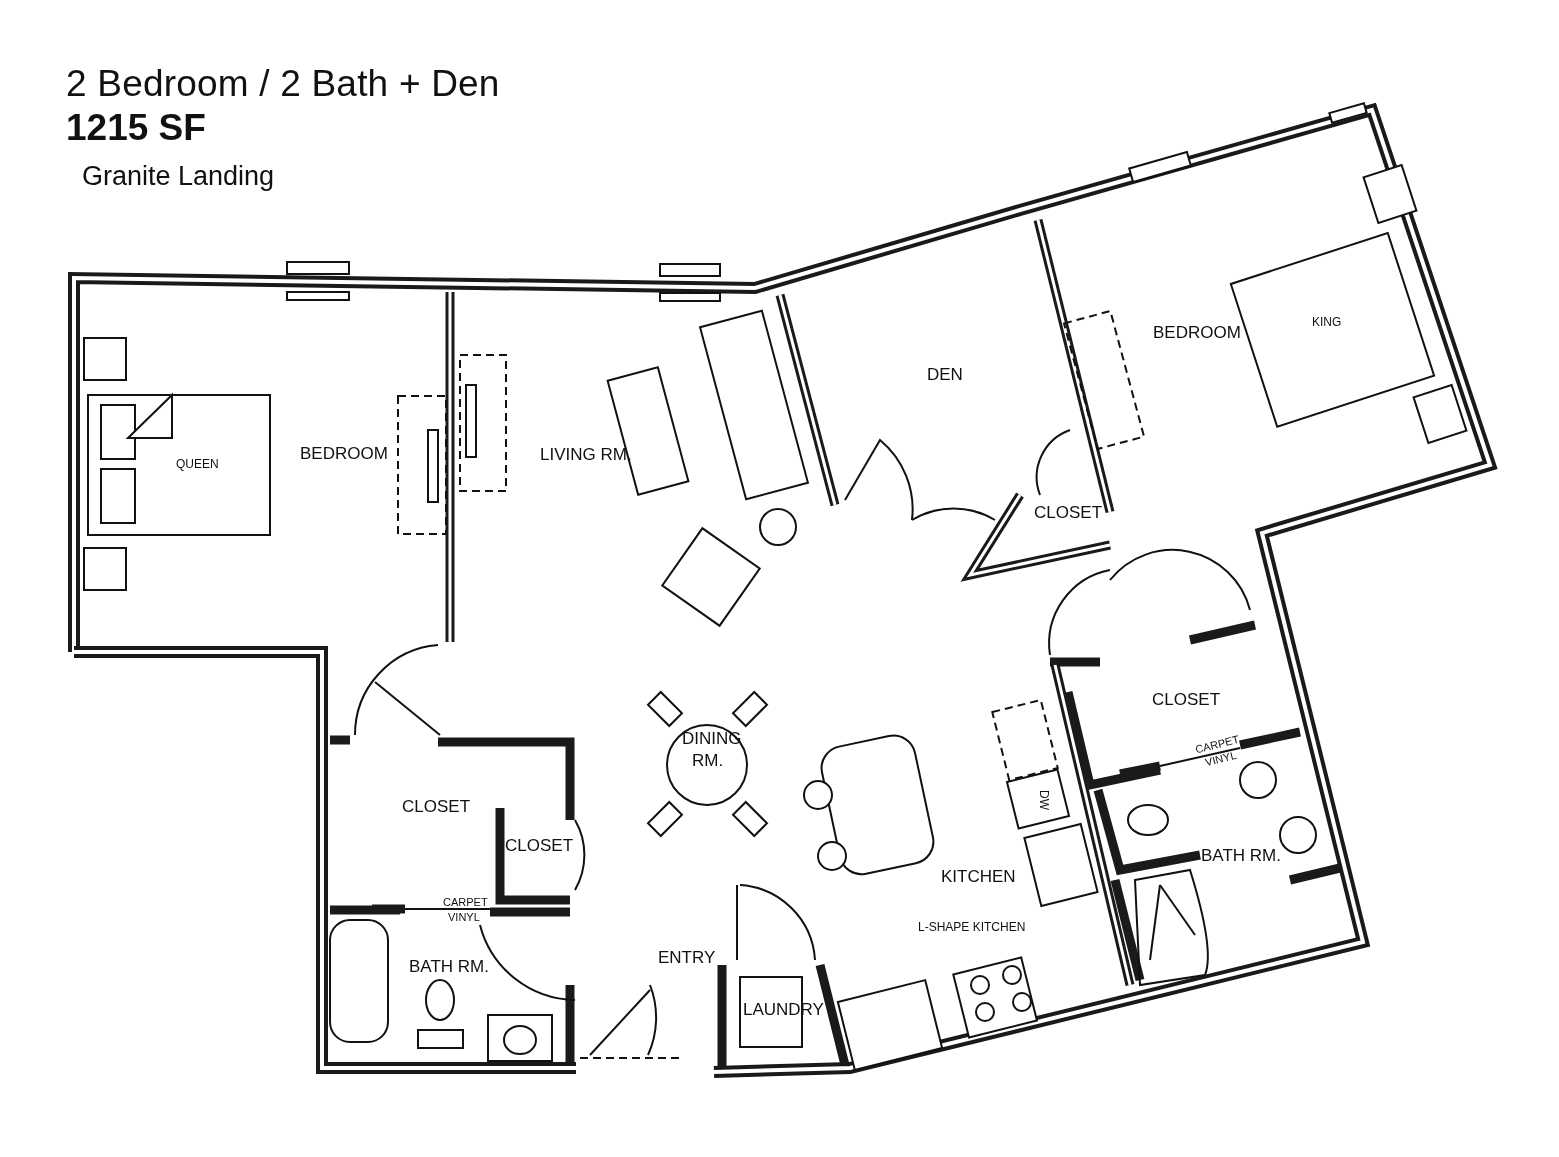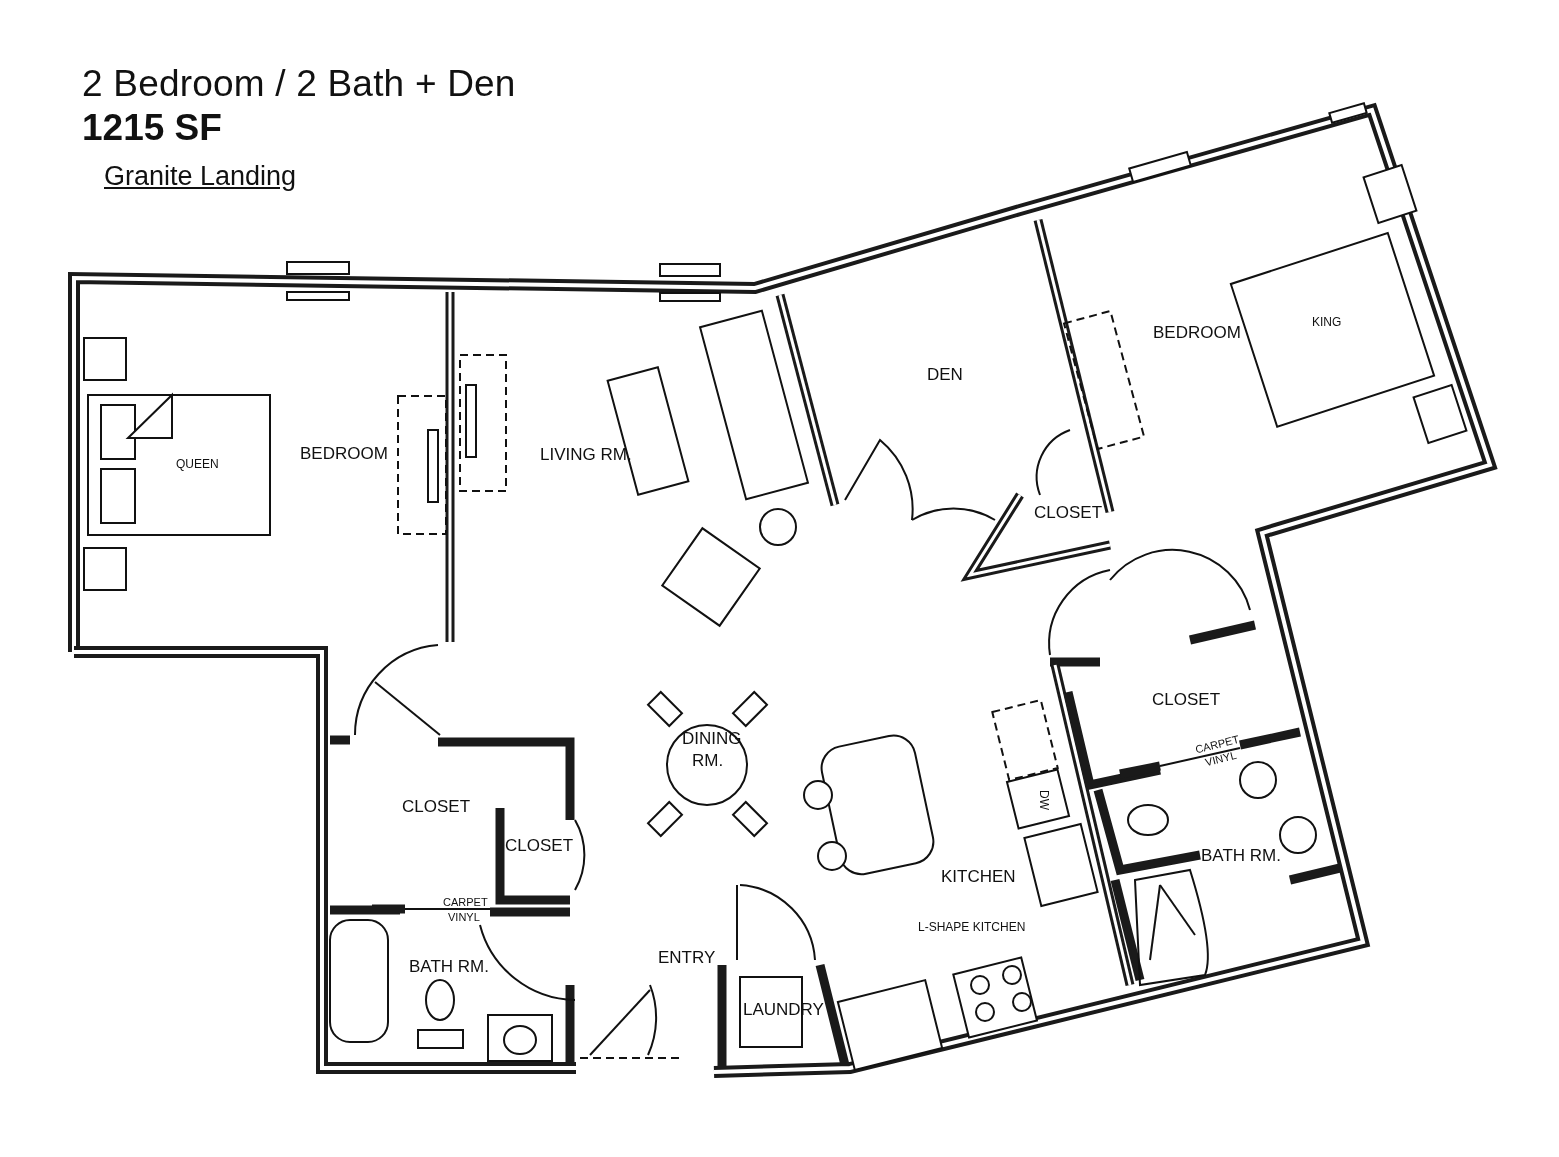--- a/index.html
+++ b/index.html
@@ -1,21 +1,21 @@
 <!DOCTYPE html>
 <html><head>
 <meta charset="utf-8">
 <style>
   html, body { margin: 0; padding: 0; background: #ffffff; }
   body { width: 1559px; height: 1157px; position: relative; overflow: hidden;
          font-family: "Liberation Sans", "DejaVu Sans", sans-serif; color: #111; }
-  .header { position: absolute; left: 82px; top: 62px; }
+  .header { position: absolute; left: 66px; top: 62px; }
   .title { font-size: 37px; line-height: 44px; font-weight: 400; letter-spacing: 0.2px; color: #111; }
   .area  { font-size: 37px; line-height: 44px; font-weight: 700; color: #111; }
-  .property { font-size: 27px; line-height: 32px; margin-top: 10px; margin-left: 22px; color: #111; text-decoration: underline; }
+  .property { font-size: 27px; line-height: 32px; margin-top: 10px; margin-left: 16px; color: #111; }
   svg.plan { position: absolute; left: 0; top: 0; }
   .wall { fill: none; stroke: #1a1a1a; stroke-width: 12; stroke-linejoin: miter; }
   .wall-inner { fill: none; stroke: #ffffff; stroke-width: 4; }
   .iwall { fill: none; stroke: #1a1a1a; stroke-width: 9; }
   .iwall-in { fill: none; stroke: #ffffff; stroke-width: 3; }
   .thin { fill: none; stroke: #111; stroke-width: 2; }
   .dash { fill: none; stroke: #111; stroke-width: 2; stroke-dasharray: 8 5; }
   .furn { fill: #fff; stroke: #111; stroke-width: 2; }
   .win { fill: #fff; stroke: #111; stroke-width: 2; }
   .lbl { font-family: "Liberation Sans Narrow", "Liberation Sans", sans-serif; fill: #111; font-size: 17px; }

